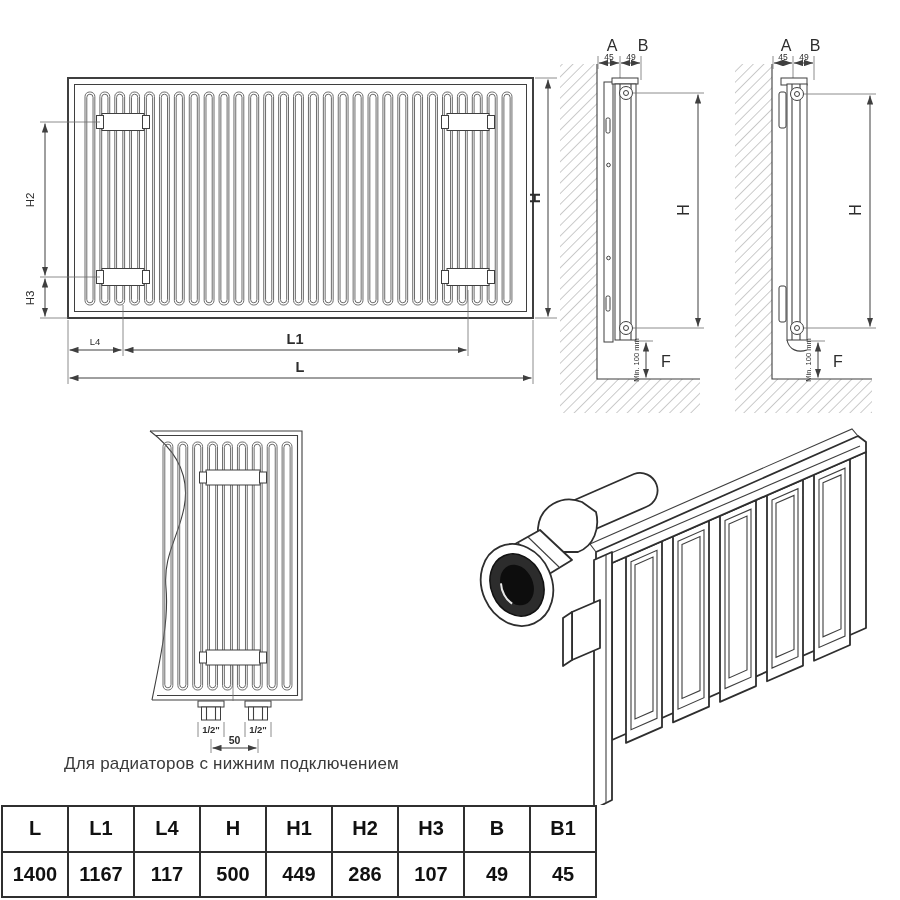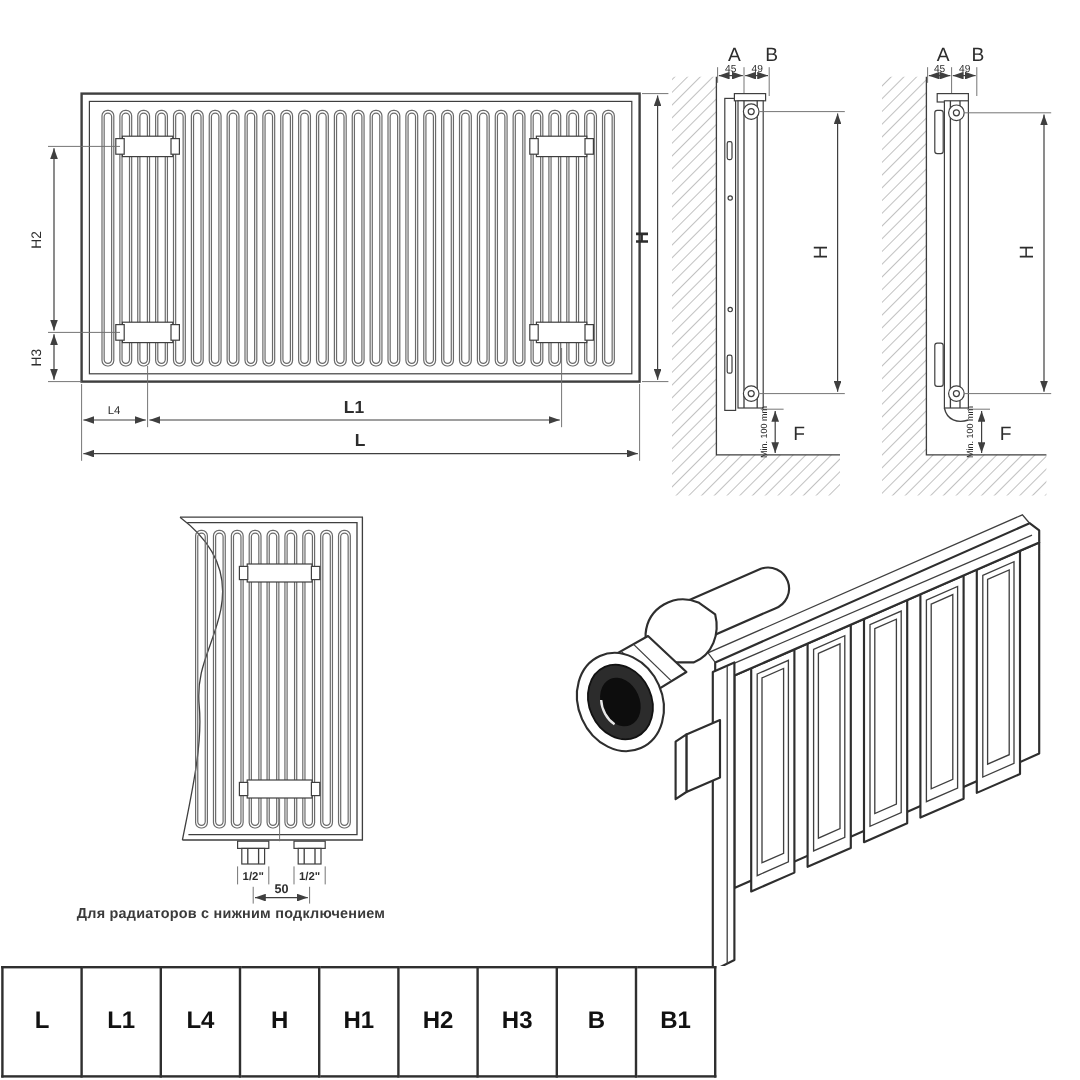--- a/index.html
+++ b/index.html
@@ -8,21 +8,21 @@
   svg{position:absolute;left:0;top:0;}
   .f   {fill:#fff;stroke:#3f3f3f;}
   .ln  {fill:none;stroke:#3f3f3f;stroke-width:1.1;}
   .ln2 {fill:#fff;stroke:#2e2e2e;stroke-width:1.8;stroke-linejoin:round;}
   .fin {fill:none;stroke:#6b6b6b;stroke-width:1;}
   .dim {fill:none;stroke:#3f3f3f;stroke-width:1;}
   .ext {fill:none;stroke:#6f6f6f;stroke-width:0.8;}
   .txt {fill:#2d2d2d;font-family:"Liberation Sans",sans-serif;}
   .t7{font-size:7.5px;} .t8{font-size:8.5px;} .t9{font-size:9.5px;} .t10{font-size:10.5px;}
   .t11{font-size:11.5px;} .t14{font-size:14.5px;font-weight:600;} .t15{font-size:16px;font-weight:500;}
-  .caption{position:absolute;left:64px;top:754px;width:420px;font-size:12px;font-weight:700;
+  .caption{position:absolute;left:64px;top:754px;width:420px;font-size:17px;font-weight:400;
            color:#3a3a3a;letter-spacing:.2px;}
   table.dims{position:absolute;left:1px;top:805px;width:596px;height:93px;border-collapse:collapse;
              table-layout:fixed;background:#fff;}
   table.dims th,table.dims td{border:2px solid #2f2f2f;text-align:center;vertical-align:middle;
              font-size:20px;font-weight:bold;color:#111;padding:0;}
 </style>
 </head>
 <body>
 
 <div class="page">
@@ -338,16 +338,27 @@
     <th>L</th>
     <th>L1</th>
     <th>L4</th>
     <th>H</th>
     <th>H1</th>
     <th>H2</th>
     <th>H3</th>
     <th>B</th>
     <th>B1</th>
   </tr>
+  <tr>
+    <td>1400</td>
+    <td>1167</td>
+    <td>117</td>
+    <td>500</td>
+    <td>449</td>
+    <td>286</td>
+    <td>107</td>
+    <td>49</td>
+    <td>45</td>
+  </tr>
 </tbody>
     </table>
 
 </div>
 
 </body></html>

